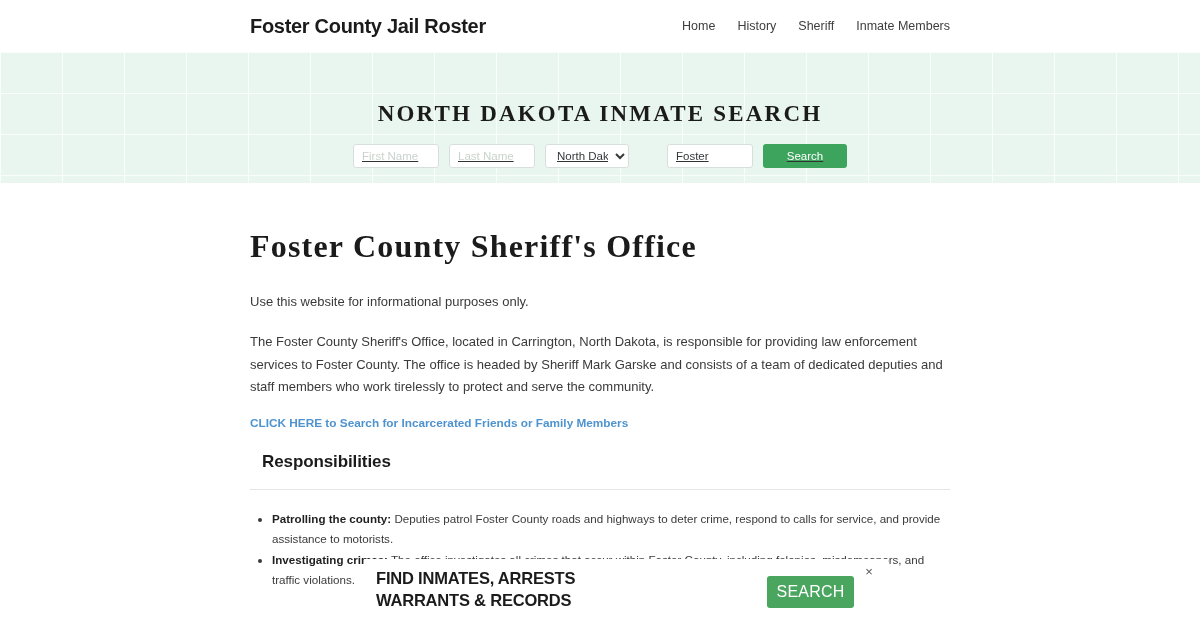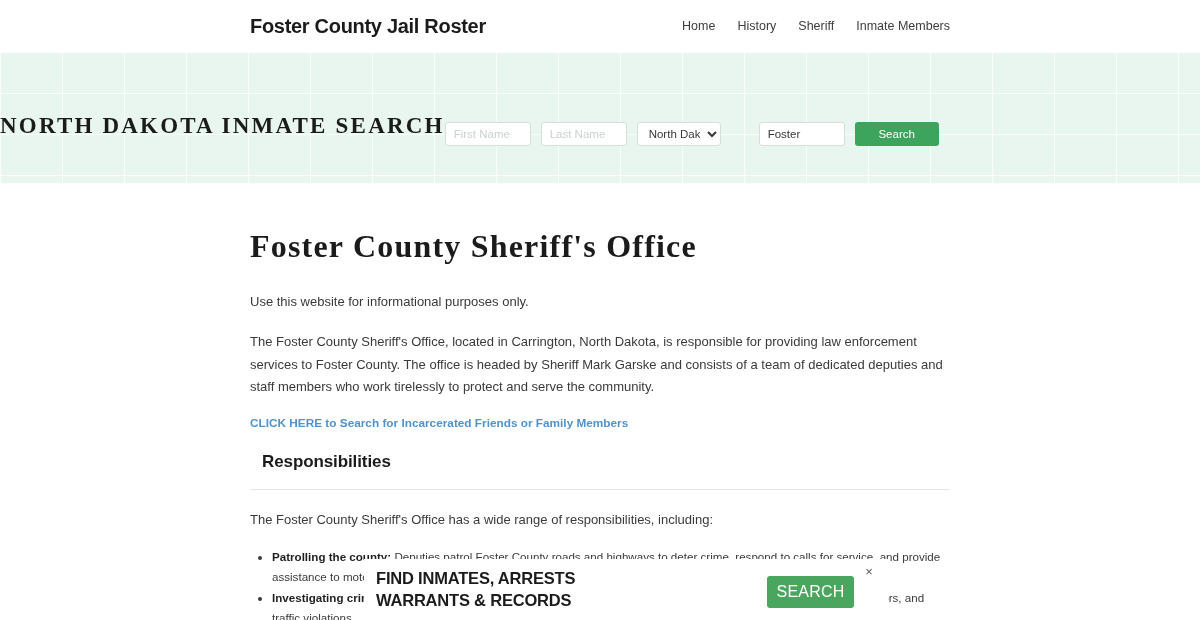--- a/index.html
+++ b/index.html
@@ -50,39 +50,40 @@
 
   
   .hero {
     height: 131px;
     background-color: #e9f6ef;
     background-image:
       linear-gradient(to right, rgba(255,255,255,0.75) 1px, transparent 1px),
       linear-gradient(to bottom, rgba(255,255,255,0.75) 1px, transparent 1px);
     background-size: 62px 41px;
     display: flex;
-    flex-direction: row;
-    align-items: center;
-    justify-content: flex-start;
+    flex-direction: column;
+    align-items: center;
+    justify-content: center;
     padding-top: 33px;
   }
   .hero-title {
     font-family: "Liberation Serif", serif;
     font-weight: bold;
     font-size: 23px;
     letter-spacing: 2.2px;
     color: #1b1b1b;
     margin: 0 0 17px 0;
     text-transform: uppercase;
     white-space: nowrap;
   }
   .hero-form {
     display: flex;
     align-items: center;
     gap: 10px;
+    text-decoration: underline;
   }
   .hero-field {
     height: 24px;
     border: 1px solid #d8dfda;
     border-radius: 3px;
     background: #ffffff;
     font-family: "Liberation Sans", sans-serif;
     font-size: 11.5px;
     color: #35393a;
     padding: 0 8px;
@@ -277,21 +278,20 @@
 
   <p class="body-text lead-note">Use this website for informational purposes only.</p>
 
   <p class="body-text">The Foster County Sheriff's Office, located in Carrington, North Dakota, is responsible for providing law enforcement services to Foster County. The office is headed by Sheriff Mark Garske and consists of a team of dedicated deputies and staff members who work tirelessly to protect and serve the community.</p>
 
   <a class="cta-link" href="#">CLICK HERE to Search for Incarcerated Friends or Family Members</a>
 
   <h3 class="section-heading">Responsibilities</h3>
   <hr class="rule">
 
-  <p class="body-text">The Foster County Sheriff's Office has a wide range of responsibilities, including:</p>
 
   <ul class="resp-list">
     <li><b>Patrolling the county:</b><span> Deputies patrol Foster County roads and highways to deter crime, respond to calls for service, and provide assistance to motorists.</span></li>
     <li><b>Investigating crimes:</b><span> The office investigates all crimes that occur within Foster County, including felonies, misdemeanors, and traffic violations.</span></li>
 
   </ul>
 
   
   
 

